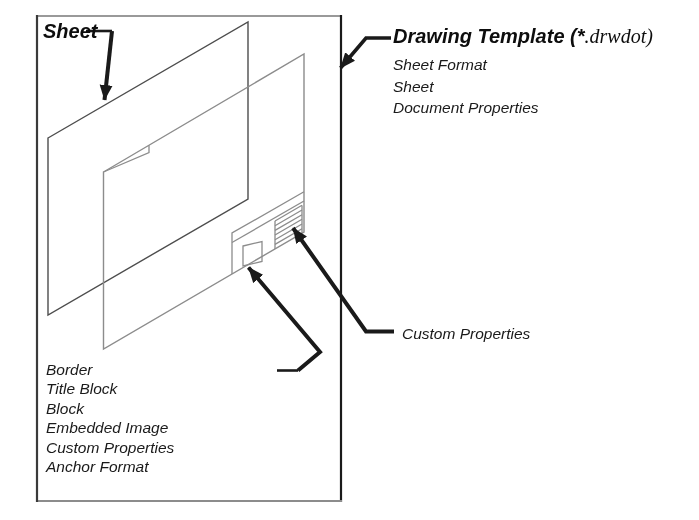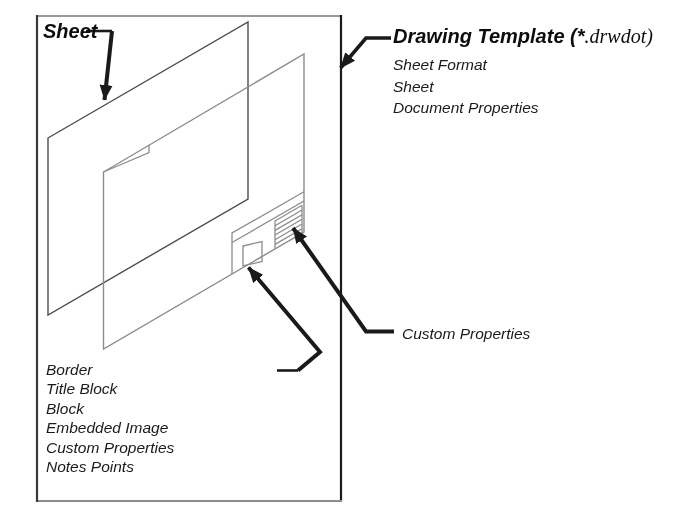--- a/index.html
+++ b/index.html
@@ -92,21 +92,21 @@
     </div>
   </div>
 
   <div id="sf-block" class="txt">
     <div class="sub-list">
       <span class="li">Border</span>
       <span class="li">Title Block</span>
       <span class="li">Block</span>
       <span class="li">Embedded Image</span>
       <span class="li">Custom Properties</span>
-      <span class="li">Notes Points</span>
+      <span class="li">Anchor Format</span>
     </div>
   </div>
 
   <div id="rp-block" class="txt">
     <div class="sub-list">
       <span class="li">Custom Properties</span>
     </div>
   </div>
 
 </div>

